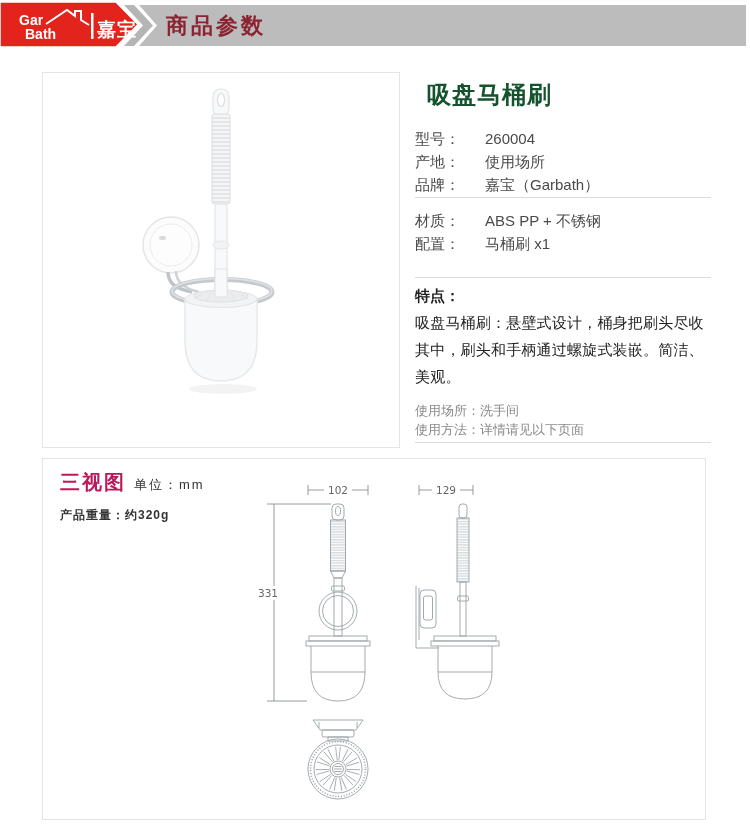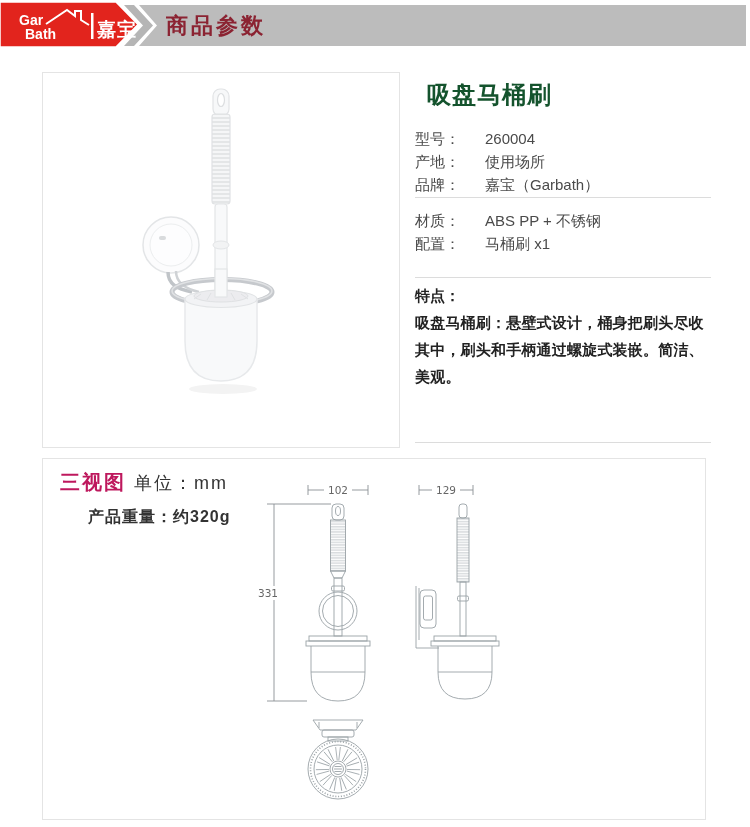--- a/index.html
+++ b/index.html
@@ -12,30 +12,30 @@
              border:1px solid #e4e4e4;background:#fff;}
   
   .details{position:absolute;left:415px;top:83px;width:302px;height:380px;}
   .p-title{position:absolute;left:12px;top:-4px;font-size:24px;font-weight:bold;color:#14532d;letter-spacing:1px;}
   .spec-block{position:absolute;left:0;width:302px;}
   .spec-row{height:23px;line-height:23px;font-size:15px;color:#4a4a4a;white-space:nowrap;}
   .spec-label{color:#4a4a4a;}
   .spec-value{color:#4a4a4a;margin-left:25px;}
   .divider{position:absolute;left:0;width:296px;height:0;border-top:1px solid #dcdcdc;}
   .features-label{position:absolute;left:0;font-size:15px;font-weight:bold;color:#222;text-align:right;}
-  .features-text{position:absolute;left:0;width:302px;font-size:15px;font-weight:bold;
+  .features-text{position:absolute;left:0;width:302px;font-size:15px;font-weight:normal;
                  color:#222;line-height:27px;letter-spacing:0.2px;}
   .usage-block{position:absolute;left:0;width:302px;font-size:13px;color:#8a8a8a;line-height:19px;}
   
   .views-box{position:absolute;left:42px;top:458px;width:662px;height:360px;
              border:1px solid #e4e4e4;background:#fff;}
   .v-header{position:absolute;left:17px;top:10px;white-space:nowrap;}
   .v-title{font-size:20px;font-weight:bold;color:#be185d;letter-spacing:2px;}
-  .v-unit{font-size:18px;color:#333;margin-left:8px;letter-spacing:2px;}
-  .v-weight{position:absolute;left:17px;top:48px;font-size:16px;font-weight:bold;color:#333;letter-spacing:1px;margin-left:28px;}
+  .v-unit{font-size:13px;color:#333;margin-left:8px;letter-spacing:2px;}
+  .v-weight{position:absolute;left:17px;top:48px;font-size:12px;font-weight:bold;color:#333;letter-spacing:1px;}
   .drawing-svg{position:absolute;left:200px;top:15px;}
   .photo-svg{position:absolute;left:0;top:0;}
   svg text.dim{font-family:"DejaVu Sans",sans-serif;font-size:10.5px;fill:#666;}
 </style>
 </head>
 <body>
 
 <div class="page">
 
   <div class="header">
@@ -124,20 +124,22 @@
         <span class="spec-label">配置：</span><span class="spec-value">马桶刷 x1</span>
       </div>
     </div>
 
     <div class="divider" style="top:194px;"></div>
 
     <div class="features-label" style="top:204px;">特点：</div>
     <div class="features-text" style="top:226px;">吸盘马桶刷：悬壁式设计，桶身把刷头尽收其中，刷头和手柄通过螺旋式装嵌。简洁、美观。</div>
 
     <div class="usage-block" style="top:318px;">
+      <div><span>使用场所：</span><span>洗手间</span></div>
+      <div><span>使用方法：</span><span>详情请见以下页面</span></div>
     </div>
 
     <div class="divider" style="top:359px;"></div>
   </div>
 
   <div class="views-box">
     <div class="v-header">
       <span class="v-title">三视图</span><span class="v-unit">单位：mm</span>
     </div>
     <div class="v-weight">产品重量：约320g</div>

